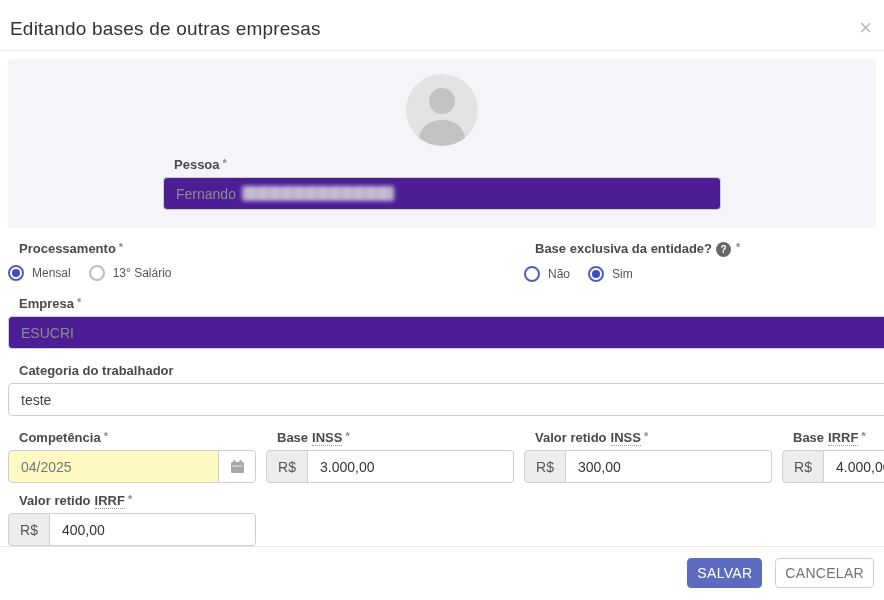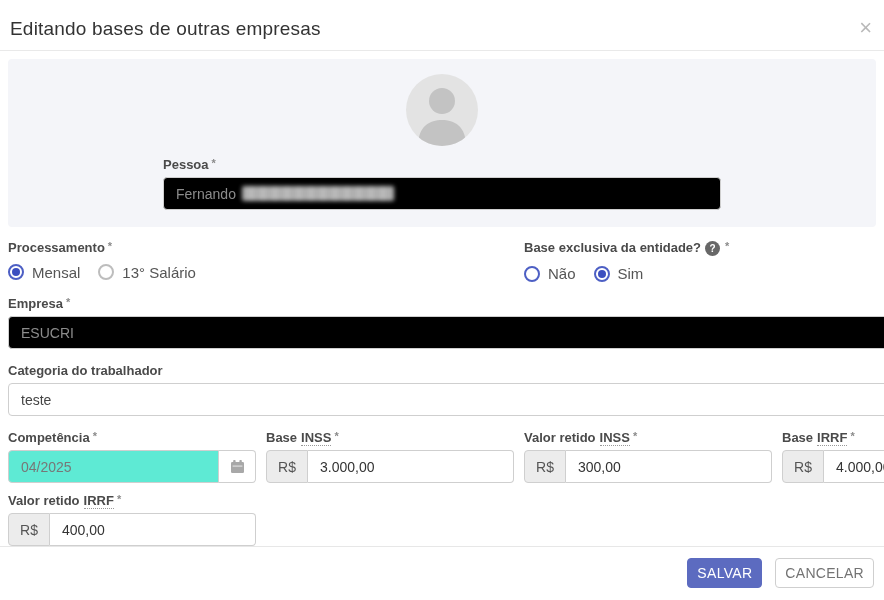--- a/index.html
+++ b/index.html
@@ -36,36 +36,36 @@
   }
   .avatar {
     width: 72px; height: 72px; border-radius: 50%;
     background: #e3e3e3; overflow: hidden; flex: none;
   }
   .pessoa-block { width: 558px; margin-top: 11px; }
 
   
   .field-label {
     font-size: 13px; font-weight: 700; color: #4a4a4a;
-    margin-bottom: 5px; display: block; white-space: nowrap;
+    margin-bottom: 5px; display: block; white-space: nowrap; margin-left: 11px;
   }
   .req { color: #8a8a8a; font-size: 11px; vertical-align: top; margin-left: 3px; font-weight: 700; }
   .abbr { border-bottom: 1px dotted #999; }
   .lbl-prefix { margin-right: 4px; }
 
   
   .control {
     height: 33px; width: 100%;
     border: 1px solid #cfcfcf; border-radius: 4px;
     background: #fff; color: #444;
     font-size: 14px; font-family: inherit;
     padding: 0 12px;
     display: flex; align-items: center;
   }
-  .control.disabled { background: #000000; color: #8c8c8c; }
+  .control.disabled { background: #4c1d95; color: #8c8c8c; }
 
   .redacted {
     display: inline-block; width: 152px; height: 15px; margin-left: 6px;
     border-radius: 2px;
     background:
       repeating-linear-gradient(90deg, #d9d9d9 0 6px, #e9e9e9 6px 12px);
     filter: blur(2px);
     opacity: .8;
   }
 
@@ -79,42 +79,42 @@
     display: flex; align-items: center; justify-content: center;
   }
   .input-group .grp-input {
     flex: 1; min-width: 0;
     border: 1px solid #cfcfcf; border-left: none;
     border-radius: 0 4px 4px 0;
     background: #fff; color: #333;
     font-size: 14px; font-family: inherit;
     padding: 0 12px; height: 33px;
   }
-  .input-group .grp-input.disabled { background: #5eead4; color: #777; }
+  .input-group .grp-input.disabled { background: #fef9c3; color: #777; }
 
   .date-btn {
     flex: none; width: 37px; height: 33px;
     background: #fff; border: 1px solid #cfcfcf; border-left: none;
     border-radius: 0 4px 4px 0;
     display: flex; align-items: center; justify-content: center;
     cursor: pointer;
   }
   .date-input { border-radius: 4px 0 0 4px !important; border-left: 1px solid #cfcfcf !important; }
 
   
   .radio-row { display: flex; align-items: center; gap: 18px; margin-top: 9px; }
   .radio-opt { display: flex; align-items: center; gap: 8px; cursor: pointer; }
   .radio {
     width: 16px; height: 16px; border-radius: 50%;
     border: 2px solid #bdbdbd; background: #fff;
     display: inline-flex; align-items: center; justify-content: center; flex: none;
   }
   .radio.ring-blue { border-color: #4d5fc4; }
   .radio .dot { width: 8px; height: 8px; border-radius: 50%; background: #3c4fc0; }
-  .radio-label { font-size: 15px; color: #555; }
+  .radio-label { font-size: 12px; color: #555; }
 
   .help-badge {
     width: 15px; height: 15px; border-radius: 50%;
     background: #676767; color: #fff;
     font-size: 10px; font-weight: 700;
     display: inline-flex; align-items: center; justify-content: center;
     margin: 0 2px 0 4px; vertical-align: middle; cursor: pointer;
   }
 
   

